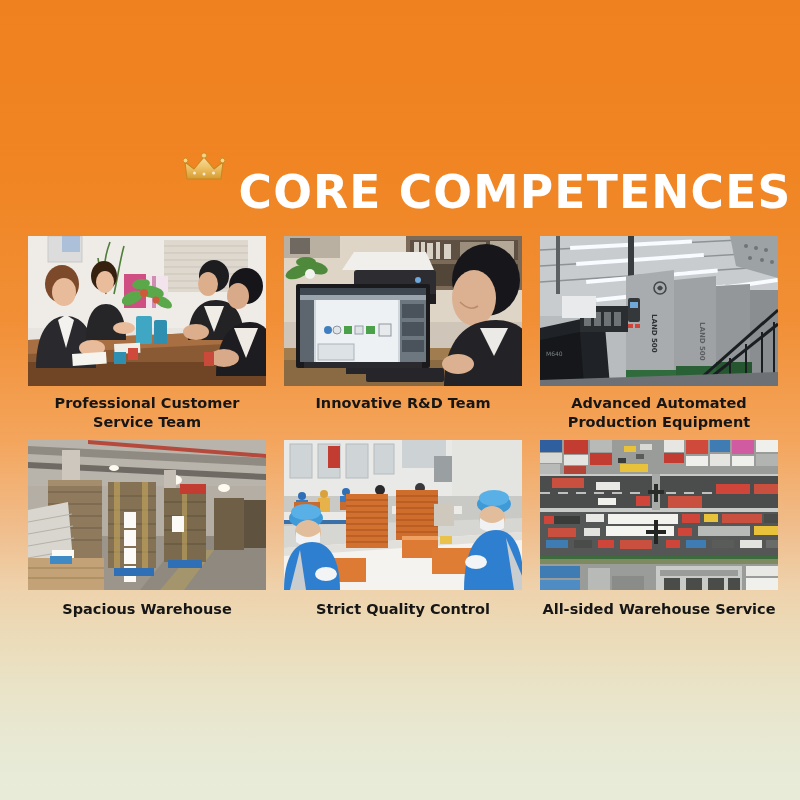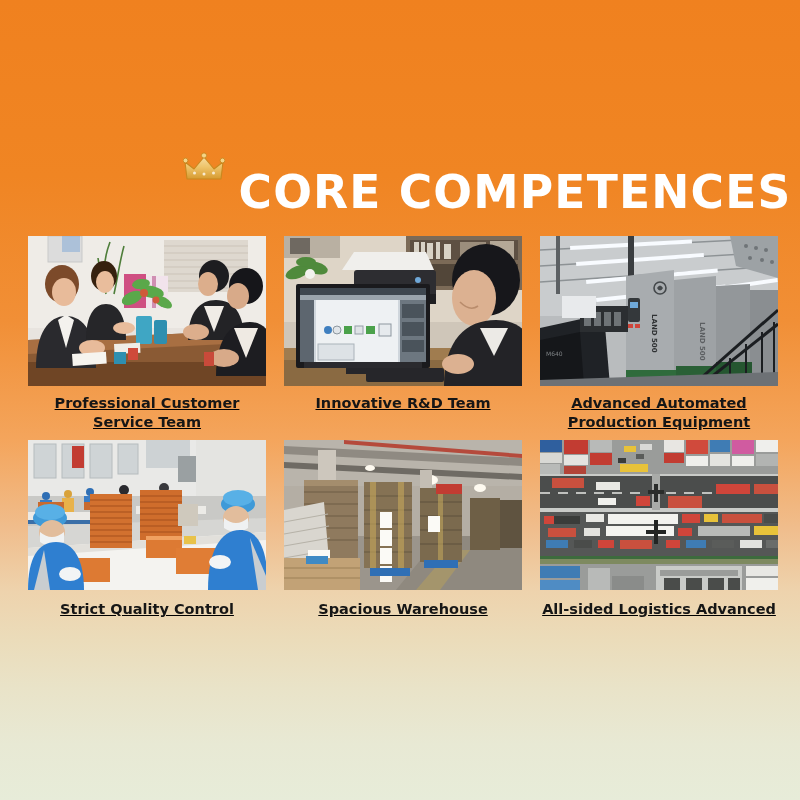--- a/index.html
+++ b/index.html
@@ -44,21 +44,20 @@
     padding-top:18px;
     white-space:nowrap;
     transform: scaleX(0.97);
   }
 
   
   .grid {
     position:absolute;
     left:28px; top:236px;
     width:744px;
-    text-decoration:underline;
   }
   .row { display:flex; }
   .row.row-2 { margin-top:8px; }
   .card { width:238px; margin-right:18px; }
   .card:last-child { margin-right:15px; }
 
   .photo {
     width:238px; height:150px;
     overflow:hidden;
     position:relative;
@@ -353,20 +352,118 @@
       <div class="caption">Advanced Automated
 Production Equipment</div>
     </div>
   </div>
 
   <div class="row row-2">
 
     <div class="card">
       <div class="photo">
         <svg viewBox="0 0 238 150" xmlns="http://www.w3.org/2000/svg">
+          <rect width="238" height="150" fill="#b4aea4"></rect>
+
+          <rect x="0" y="0" width="238" height="46" fill="#b9b4ab"></rect>
+          <path d="M0 6 L238 18 L238 26 L0 14 Z" fill="#8f8a82"></path>
+          <path d="M0 22 L238 34 L238 40 L0 28 Z" fill="#6f6b64"></path>
+          <path d="M60 0 L238 14 L238 18 L60 4 Z" fill="#b54a3c"></path>
+
+          <g fill="#fefaf0">
+            <ellipse cx="146" cy="40" rx="8" ry="5"></ellipse>
+            <ellipse cx="196" cy="48" rx="6" ry="4"></ellipse>
+            <ellipse cx="86" cy="28" rx="5" ry="3"></ellipse>
+          </g>
+
+          <rect x="34" y="10" width="18" height="50" fill="#cdc7bd"></rect>
+          <rect x="136" y="30" width="12" height="44" fill="#c4beb4"></rect>
+
+          <rect x="0" y="96" width="238" height="54" fill="#9b958c"></rect>
+          <path d="M112 150 L156 96 L238 96 L238 150 Z" fill="#8f897f"></path>
+          <path d="M132 150 L166 110 L186 110 L156 150 Z" fill="#b9a25a" opacity="0.5"></path>
+
+          <g>
+            <rect x="20" y="40" width="54" height="78" fill="#8f7a5e"></rect>
+            <g stroke="#6e5c44" stroke-width="1.2">
+              <line x1="20" y1="52" x2="74" y2="52"></line>
+                <line x1="20" y1="64" x2="74" y2="64"></line>
+              <line x1="20" y1="76" x2="74" y2="76"></line>
+                <line x1="20" y1="88" x2="74" y2="88"></line>
+              <line x1="20" y1="100" x2="74" y2="100"></line>
+            </g>
+            <rect x="20" y="40" width="54" height="6" fill="#a48d6d"></rect>
+          </g>
+          <g>
+            <rect x="80" y="42" width="48" height="86" fill="#857254"></rect>
+            <g stroke="#675840" stroke-width="1.2">
+              <line x1="80" y1="56" x2="128" y2="56"></line>
+                <line x1="80" y1="70" x2="128" y2="70"></line>
+              <line x1="80" y1="84" x2="128" y2="84"></line>
+                <line x1="80" y1="98" x2="128" y2="98"></line>
+              <line x1="80" y1="112" x2="128" y2="112"></line>
+            </g>
+            <rect x="86" y="42" width="6" height="86" fill="#c6a95c" opacity="0.6"></rect>
+            <rect x="114" y="42" width="6" height="86" fill="#c6a95c" opacity="0.6"></rect>
+          </g>
+          <g>
+            <rect x="136" y="48" width="42" height="74" fill="#7b6a4e"></rect>
+            <g stroke="#5f513c" stroke-width="1.2">
+              <line x1="136" y1="62" x2="178" y2="62"></line>
+                <line x1="136" y1="76" x2="178" y2="76"></line>
+              <line x1="136" y1="90" x2="178" y2="90"></line>
+                <line x1="136" y1="104" x2="178" y2="104"></line>
+            </g>
+            <rect x="154" y="48" width="5" height="74" fill="#c6a95c" opacity="0.55"></rect>
+          </g>
+          <rect x="186" y="58" width="30" height="52" fill="#6e5f46"></rect>
+          <rect x="216" y="60" width="22" height="48" fill="#5f5340"></rect>
+
+          <rect x="152" y="44" width="26" height="10" fill="#c23c32"></rect>
+
+          <g>
+            <path d="M0 70 L40 62 L46 132 L0 142 Z" fill="#d9d6cf"></path>
+            <g stroke="#b6b2a8" stroke-width="1.2">
+              <line x1="0" y1="82" x2="44" y2="74"></line>
+                <line x1="0" y1="94" x2="45" y2="86"></line>
+              <line x1="0" y1="106" x2="46" y2="98"></line>
+                <line x1="0" y1="118" x2="46" y2="110"></line>
+            </g>
+          </g>
+
+          <g fill="#fbfaf6">
+            <rect x="96" y="72" width="12" height="16"></rect>
+            <rect x="96" y="90" width="12" height="16"></rect>
+            <rect x="96" y="108" width="12" height="16"></rect>
+            <rect x="96" y="126" width="12" height="16"></rect>
+            <rect x="144" y="76" width="12" height="16"></rect>
+            <rect x="24" y="110" width="22" height="10"></rect>
+          </g>
+
+          <g>
+            <rect x="0" y="118" width="76" height="32" fill="#c2a276"></rect>
+            <g stroke="#9c8056" stroke-width="1.2">
+              <line x1="0" y1="128" x2="76" y2="128"></line>
+                <line x1="0" y1="138" x2="76" y2="138"></line>
+            </g>
+            <rect x="22" y="116" width="22" height="8" fill="#3f8ac4"></rect>
+          </g>
+
+          <g fill="#2f6fb5">
+            <rect x="86" y="128" width="40" height="8"></rect>
+            <rect x="140" y="120" width="34" height="8"></rect>
+          </g>
+        </svg>
+      </div>
+      <div class="caption">Spacious Warehouse</div>
+    </div>
+
+    <div class="card">
+      <div class="photo">
+        <svg viewBox="0 0 238 150" xmlns="http://www.w3.org/2000/svg">
           <rect width="238" height="150" fill="#dfdfdd"></rect>
 
           <rect x="0" y="0" width="238" height="56" fill="#e9e9e7"></rect>
           <g fill="#cfd4d6" stroke="#b6bcbe">
             <rect x="6" y="4" width="22" height="34"></rect>
               <rect x="34" y="4" width="22" height="34"></rect>
             <rect x="62" y="4" width="22" height="34"></rect>
               <rect x="90" y="4" width="20" height="30"></rect>
           </g>
           <rect x="118" y="0" width="44" height="28" fill="#cdd2d4"></rect>
@@ -451,118 +548,20 @@
             <ellipse cx="210" cy="58" rx="15" ry="8" fill="#58b0e6"></ellipse>
             <ellipse cx="208" cy="78" rx="13" ry="12" fill="#e2bd9c"></ellipse>
             <path d="M196 78 q12 10 24 0 l0 10 q-12 8 -24 0 Z" fill="#eff1f2"></path>
             <path d="M180 150 C180 112 192 90 212 90 C232 90 240 112 240 150 Z" fill="#2f7fd0"></path>
             <path d="M222 98 L230 150 L244 150 Z" fill="#c9cdd0"></path>
             <ellipse cx="192" cy="122" rx="11" ry="7" fill="#f2f4f5"></ellipse>
           </g>
         </svg>
       </div>
       <div class="caption">Strict Quality Control</div>
-    </div>
-
-    <div class="card">
-      <div class="photo">
-        <svg viewBox="0 0 238 150" xmlns="http://www.w3.org/2000/svg">
-          <rect width="238" height="150" fill="#b4aea4"></rect>
-
-          <rect x="0" y="0" width="238" height="46" fill="#b9b4ab"></rect>
-          <path d="M0 6 L238 18 L238 26 L0 14 Z" fill="#8f8a82"></path>
-          <path d="M0 22 L238 34 L238 40 L0 28 Z" fill="#6f6b64"></path>
-          <path d="M60 0 L238 14 L238 18 L60 4 Z" fill="#b54a3c"></path>
-
-          <g fill="#fefaf0">
-            <ellipse cx="146" cy="40" rx="8" ry="5"></ellipse>
-            <ellipse cx="196" cy="48" rx="6" ry="4"></ellipse>
-            <ellipse cx="86" cy="28" rx="5" ry="3"></ellipse>
-          </g>
-
-          <rect x="34" y="10" width="18" height="50" fill="#cdc7bd"></rect>
-          <rect x="136" y="30" width="12" height="44" fill="#c4beb4"></rect>
-
-          <rect x="0" y="96" width="238" height="54" fill="#9b958c"></rect>
-          <path d="M112 150 L156 96 L238 96 L238 150 Z" fill="#8f897f"></path>
-          <path d="M132 150 L166 110 L186 110 L156 150 Z" fill="#b9a25a" opacity="0.5"></path>
-
-          <g>
-            <rect x="20" y="40" width="54" height="78" fill="#8f7a5e"></rect>
-            <g stroke="#6e5c44" stroke-width="1.2">
-              <line x1="20" y1="52" x2="74" y2="52"></line>
-                <line x1="20" y1="64" x2="74" y2="64"></line>
-              <line x1="20" y1="76" x2="74" y2="76"></line>
-                <line x1="20" y1="88" x2="74" y2="88"></line>
-              <line x1="20" y1="100" x2="74" y2="100"></line>
-            </g>
-            <rect x="20" y="40" width="54" height="6" fill="#a48d6d"></rect>
-          </g>
-          <g>
-            <rect x="80" y="42" width="48" height="86" fill="#857254"></rect>
-            <g stroke="#675840" stroke-width="1.2">
-              <line x1="80" y1="56" x2="128" y2="56"></line>
-                <line x1="80" y1="70" x2="128" y2="70"></line>
-              <line x1="80" y1="84" x2="128" y2="84"></line>
-                <line x1="80" y1="98" x2="128" y2="98"></line>
-              <line x1="80" y1="112" x2="128" y2="112"></line>
-            </g>
-            <rect x="86" y="42" width="6" height="86" fill="#c6a95c" opacity="0.6"></rect>
-            <rect x="114" y="42" width="6" height="86" fill="#c6a95c" opacity="0.6"></rect>
-          </g>
-          <g>
-            <rect x="136" y="48" width="42" height="74" fill="#7b6a4e"></rect>
-            <g stroke="#5f513c" stroke-width="1.2">
-              <line x1="136" y1="62" x2="178" y2="62"></line>
-                <line x1="136" y1="76" x2="178" y2="76"></line>
-              <line x1="136" y1="90" x2="178" y2="90"></line>
-                <line x1="136" y1="104" x2="178" y2="104"></line>
-            </g>
-            <rect x="154" y="48" width="5" height="74" fill="#c6a95c" opacity="0.55"></rect>
-          </g>
-          <rect x="186" y="58" width="30" height="52" fill="#6e5f46"></rect>
-          <rect x="216" y="60" width="22" height="48" fill="#5f5340"></rect>
-
-          <rect x="152" y="44" width="26" height="10" fill="#c23c32"></rect>
-
-          <g>
-            <path d="M0 70 L40 62 L46 132 L0 142 Z" fill="#d9d6cf"></path>
-            <g stroke="#b6b2a8" stroke-width="1.2">
-              <line x1="0" y1="82" x2="44" y2="74"></line>
-                <line x1="0" y1="94" x2="45" y2="86"></line>
-              <line x1="0" y1="106" x2="46" y2="98"></line>
-                <line x1="0" y1="118" x2="46" y2="110"></line>
-            </g>
-          </g>
-
-          <g fill="#fbfaf6">
-            <rect x="96" y="72" width="12" height="16"></rect>
-            <rect x="96" y="90" width="12" height="16"></rect>
-            <rect x="96" y="108" width="12" height="16"></rect>
-            <rect x="96" y="126" width="12" height="16"></rect>
-            <rect x="144" y="76" width="12" height="16"></rect>
-            <rect x="24" y="110" width="22" height="10"></rect>
-          </g>
-
-          <g>
-            <rect x="0" y="118" width="76" height="32" fill="#c2a276"></rect>
-            <g stroke="#9c8056" stroke-width="1.2">
-              <line x1="0" y1="128" x2="76" y2="128"></line>
-                <line x1="0" y1="138" x2="76" y2="138"></line>
-            </g>
-            <rect x="22" y="116" width="22" height="8" fill="#3f8ac4"></rect>
-          </g>
-
-          <g fill="#2f6fb5">
-            <rect x="86" y="128" width="40" height="8"></rect>
-            <rect x="140" y="120" width="34" height="8"></rect>
-          </g>
-        </svg>
-      </div>
-      <div class="caption">Spacious Warehouse</div>
     </div>
 
     <div class="card">
       <div class="photo">
         <svg viewBox="0 0 238 150" xmlns="http://www.w3.org/2000/svg">
           <rect width="238" height="150" fill="#8d8f8e"></rect>
 
           <rect x="0" y="0" width="238" height="34" fill="#9a9c9a"></rect>
           <g>
             <rect x="0" y="0" width="22" height="12" fill="#2f5f9e"></rect>
@@ -667,16 +666,16 @@
                 <rect x="146" y="138" width="16" height="12"></rect>
               <rect x="168" y="138" width="16" height="12"></rect>
                 <rect x="188" y="138" width="12" height="12"></rect>
             </g>
             <rect x="206" y="126" width="32" height="10" fill="#e8e8e4"></rect>
             <rect x="206" y="138" width="32" height="12" fill="#f0f0ec"></rect>
             <rect x="72" y="136" width="32" height="14" fill="#8a8c8a"></rect>
           </g>
         </svg>
       </div>
-      <div class="caption">All-sided Logistics Advanced</div>
+      <div class="caption">All-sided Warehouse Service</div>
     </div>
   </div>
 </div>
 
 </body></html>

